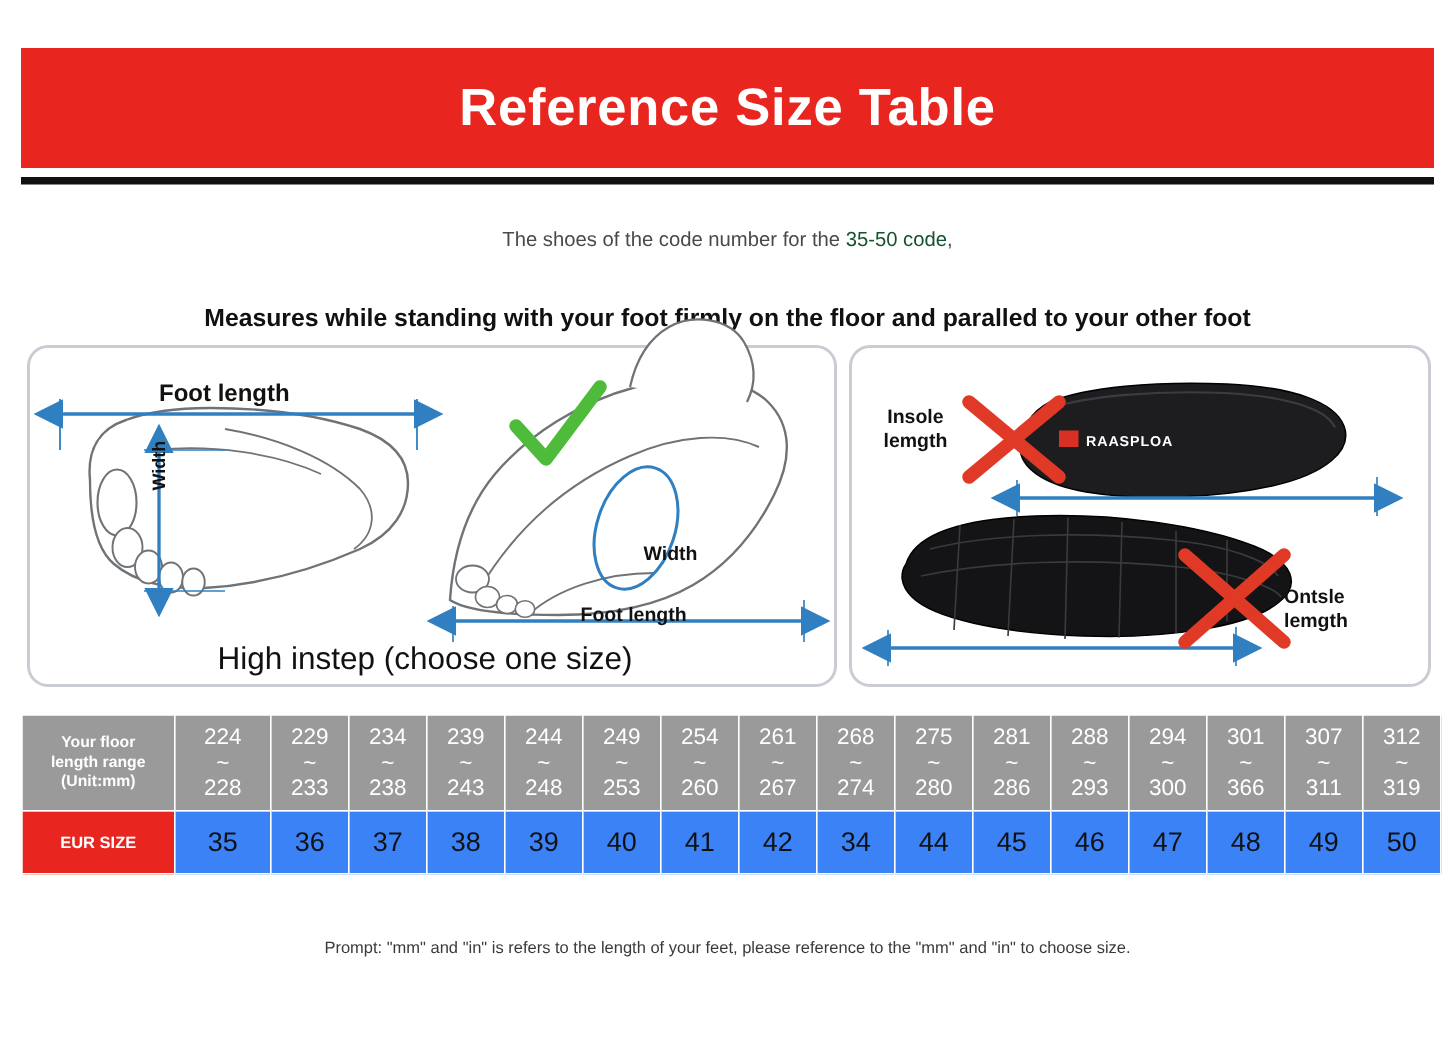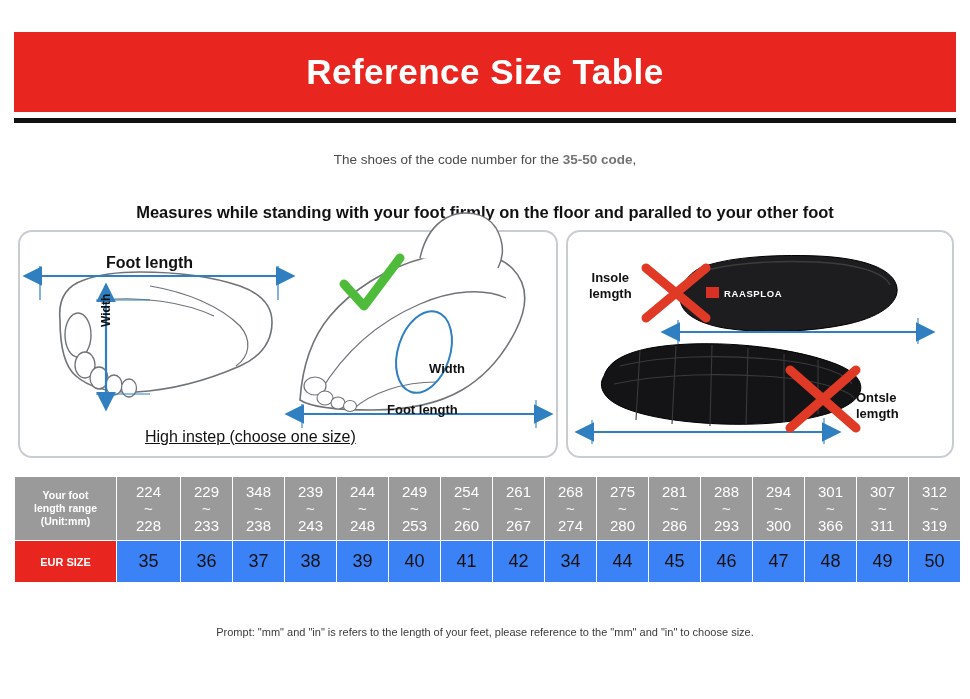--- a/index.html
+++ b/index.html
@@ -52,22 +52,22 @@
   .sub-line1 {
     position: absolute;
     left: 0;
     top: 152px;
     width: 970px;
     text-align: center;
     font-size: 13.5px;
     color: #4a4a4a;
   }
   .sub-line1 .code-hl {
-    color: #737373;
-    font-weight: bold;
+    color: #14532d;
+    font-weight: normal;
     text-align: center;
   }
   .sub-line2 {
     position: absolute;
     left: 0;
     top: 176px;
     width: 970px;
     text-align: center;
     font-size: 13.5px;
     color: #4a4a4a;
@@ -135,23 +135,22 @@
   }
   .footlen-label-2 {
     left: 387px;
     top: 402px;
     font-size: 13px;
     font-weight: bold;
   }
   .instep-label {
     left: 145px;
     top: 428px;
-    font-size: 16px;
+    font-size: 21px;
     color: #111;
-    text-decoration: underline;
   }
   .insole-label {
     left: 589px;
     top: 270px;
     font-size: 13px;
     font-weight: bold;
     text-align: center;
     line-height: 16px;
   }
   .outsole-label {
@@ -370,27 +369,27 @@
   <div class="lbl insole-label" style="white-space:pre;"><span>Insole
 lemgth</span></div>
   <div class="lbl outsole-label" style="white-space:pre;"><span>Ontsle
 lemgth</span></div>
 
   <div class="table-wrap">
     <table class="size-table">
       <tbody>
         <tr class="row-range" id="row-range">
           <td class="hdr">
-            <span>Your foot</span><br>
+            <span>Your floor</span><br>
             <span>length range</span><br>
             <span>(Unit:mm)</span>
           </td>
         <td style="width: 64px;"><span class="rng">224</span><span class="tilde">~</span><span class="rng">228</span></td>
             <td style="width: 52px;"><span class="rng">229</span><span class="tilde">~</span><span class="rng">233</span></td>
-            <td style="width: 52px;"><span class="rng">348</span><span class="tilde">~</span><span class="rng">238</span></td>
+            <td style="width: 52px;"><span class="rng">234</span><span class="tilde">~</span><span class="rng">238</span></td>
             <td style="width: 52px;"><span class="rng">239</span><span class="tilde">~</span><span class="rng">243</span></td>
             <td style="width: 52px;"><span class="rng">244</span><span class="tilde">~</span><span class="rng">248</span></td>
             <td style="width: 52px;"><span class="rng">249</span><span class="tilde">~</span><span class="rng">253</span></td>
             <td style="width: 52px;"><span class="rng">254</span><span class="tilde">~</span><span class="rng">260</span></td>
             <td style="width: 52px;"><span class="rng">261</span><span class="tilde">~</span><span class="rng">267</span></td>
             <td style="width: 52px;"><span class="rng">268</span><span class="tilde">~</span><span class="rng">274</span></td>
             <td style="width: 52px;"><span class="rng">275</span><span class="tilde">~</span><span class="rng">280</span></td>
             <td style="width: 52px;"><span class="rng">281</span><span class="tilde">~</span><span class="rng">286</span></td>
             <td style="width: 52px;"><span class="rng">288</span><span class="tilde">~</span><span class="rng">293</span></td>
             <td style="width: 52px;"><span class="rng">294</span><span class="tilde">~</span><span class="rng">300</span></td>

